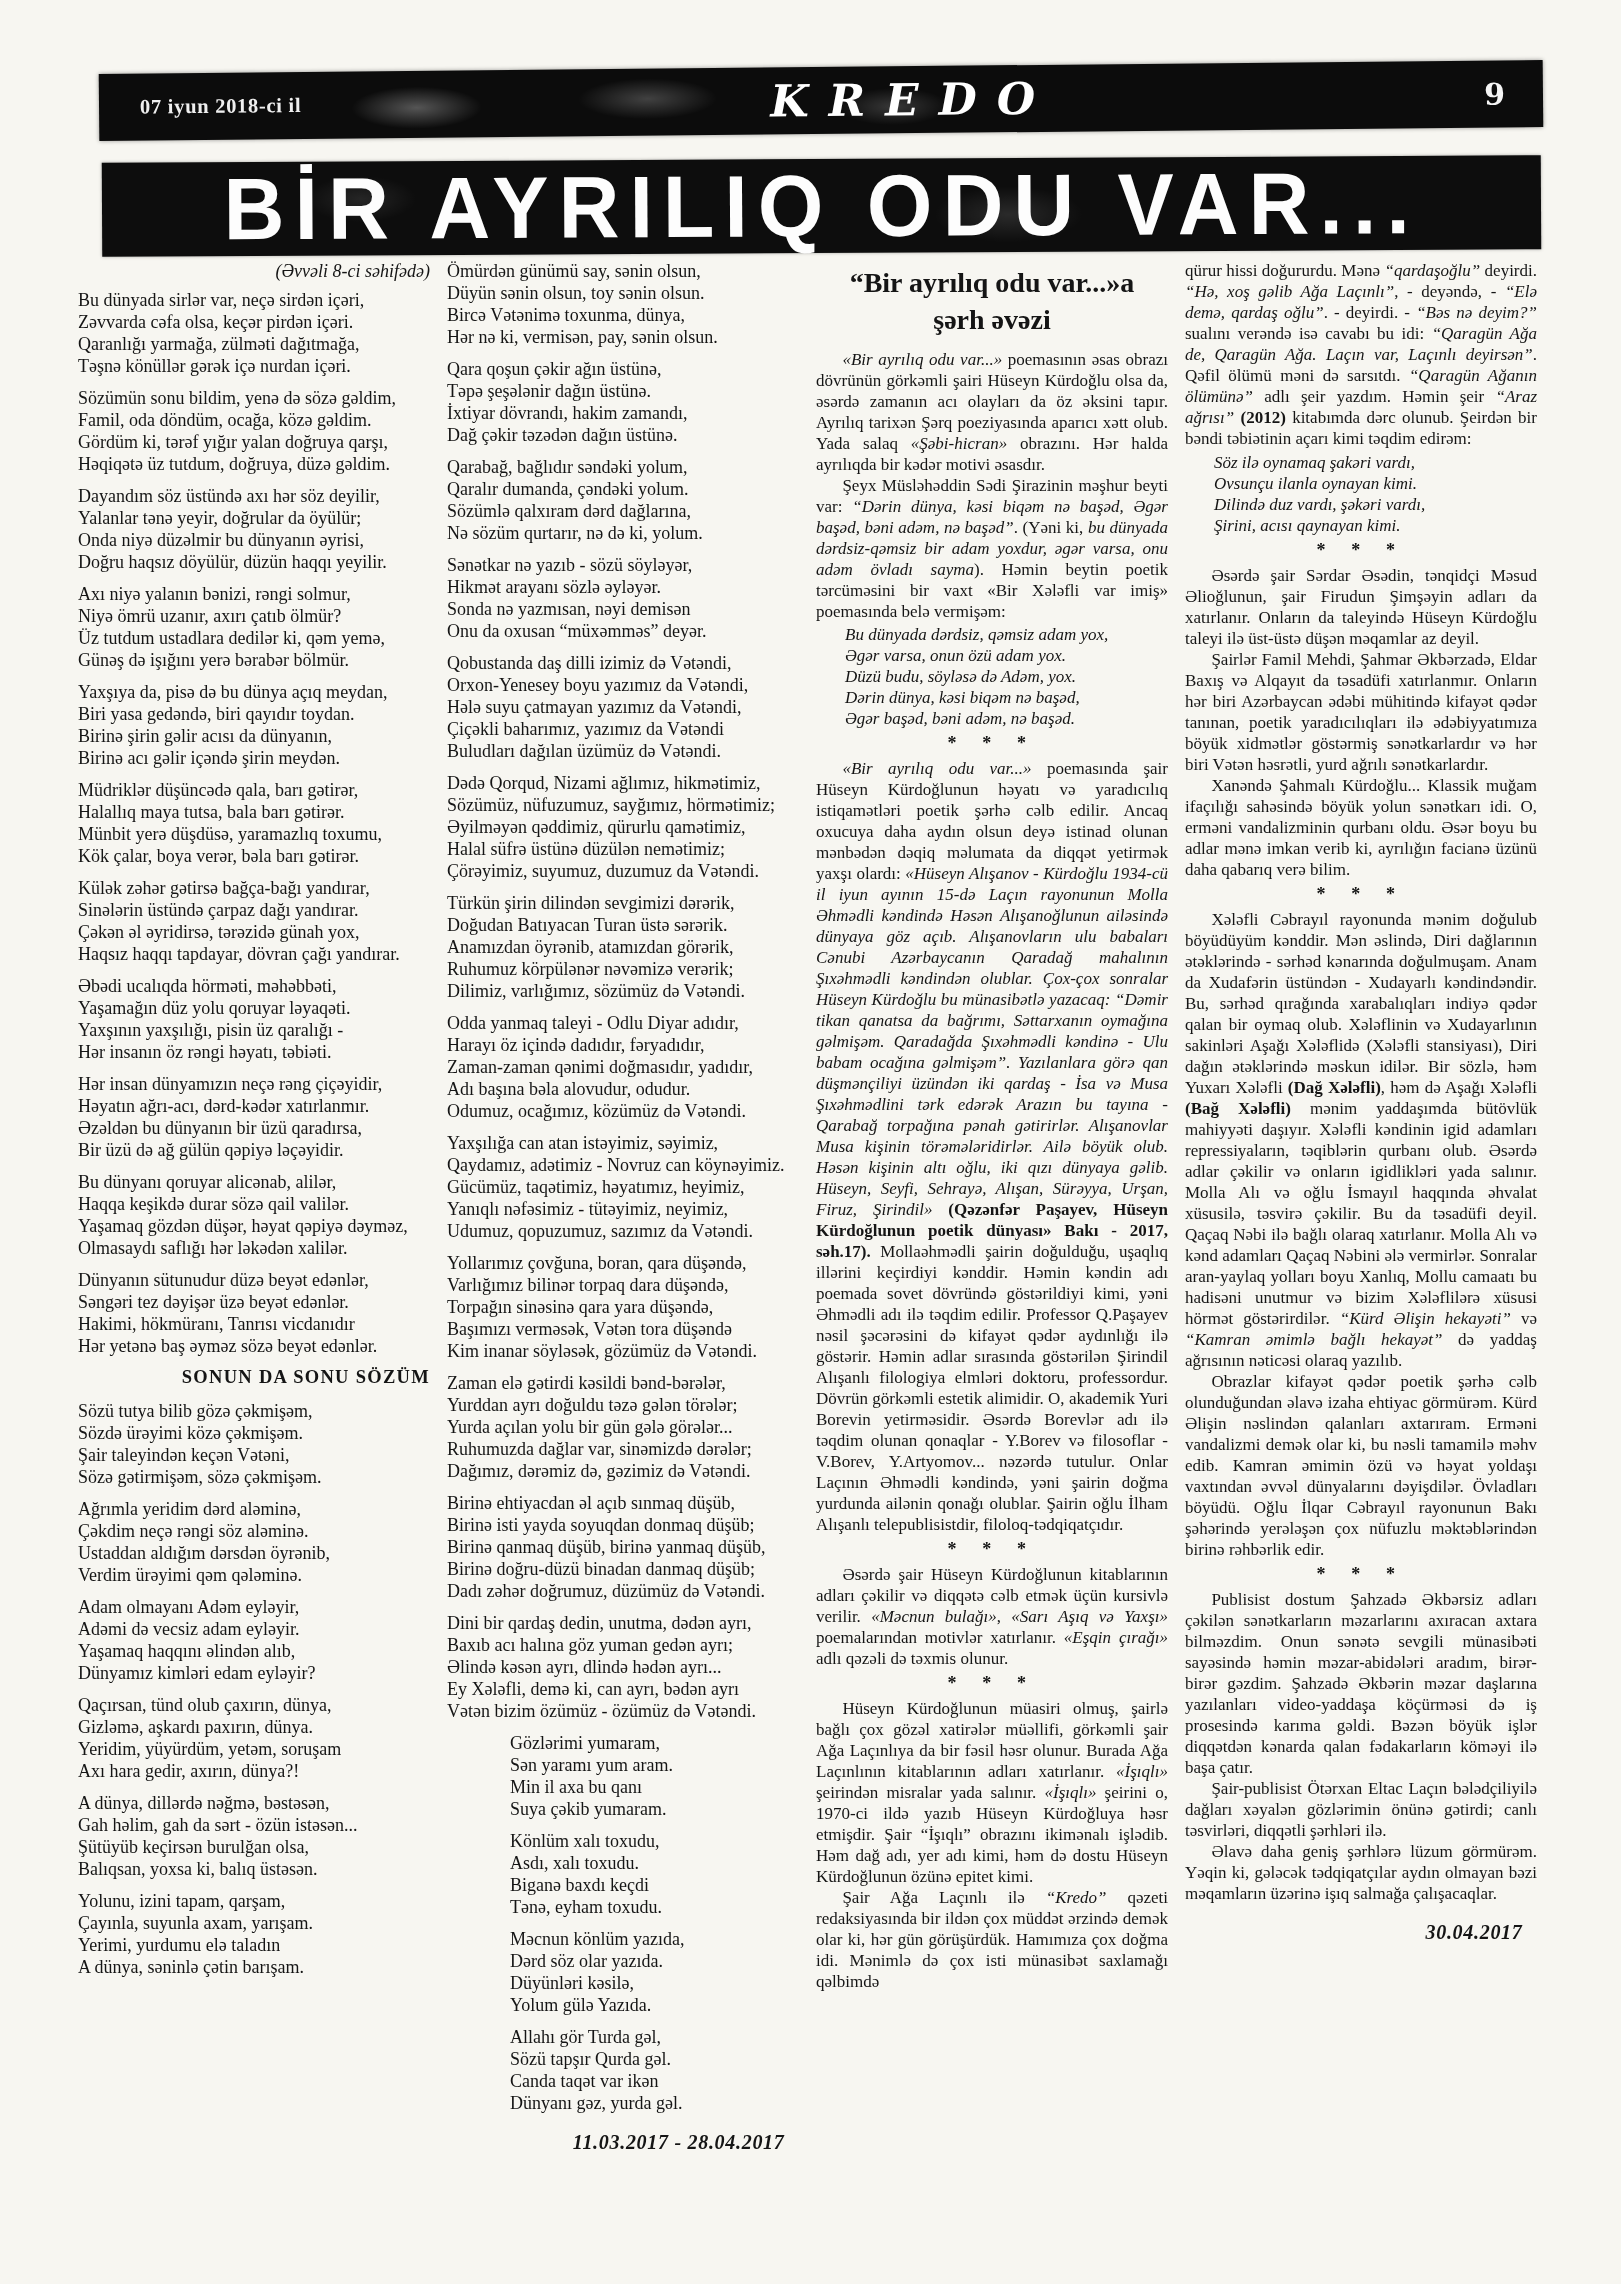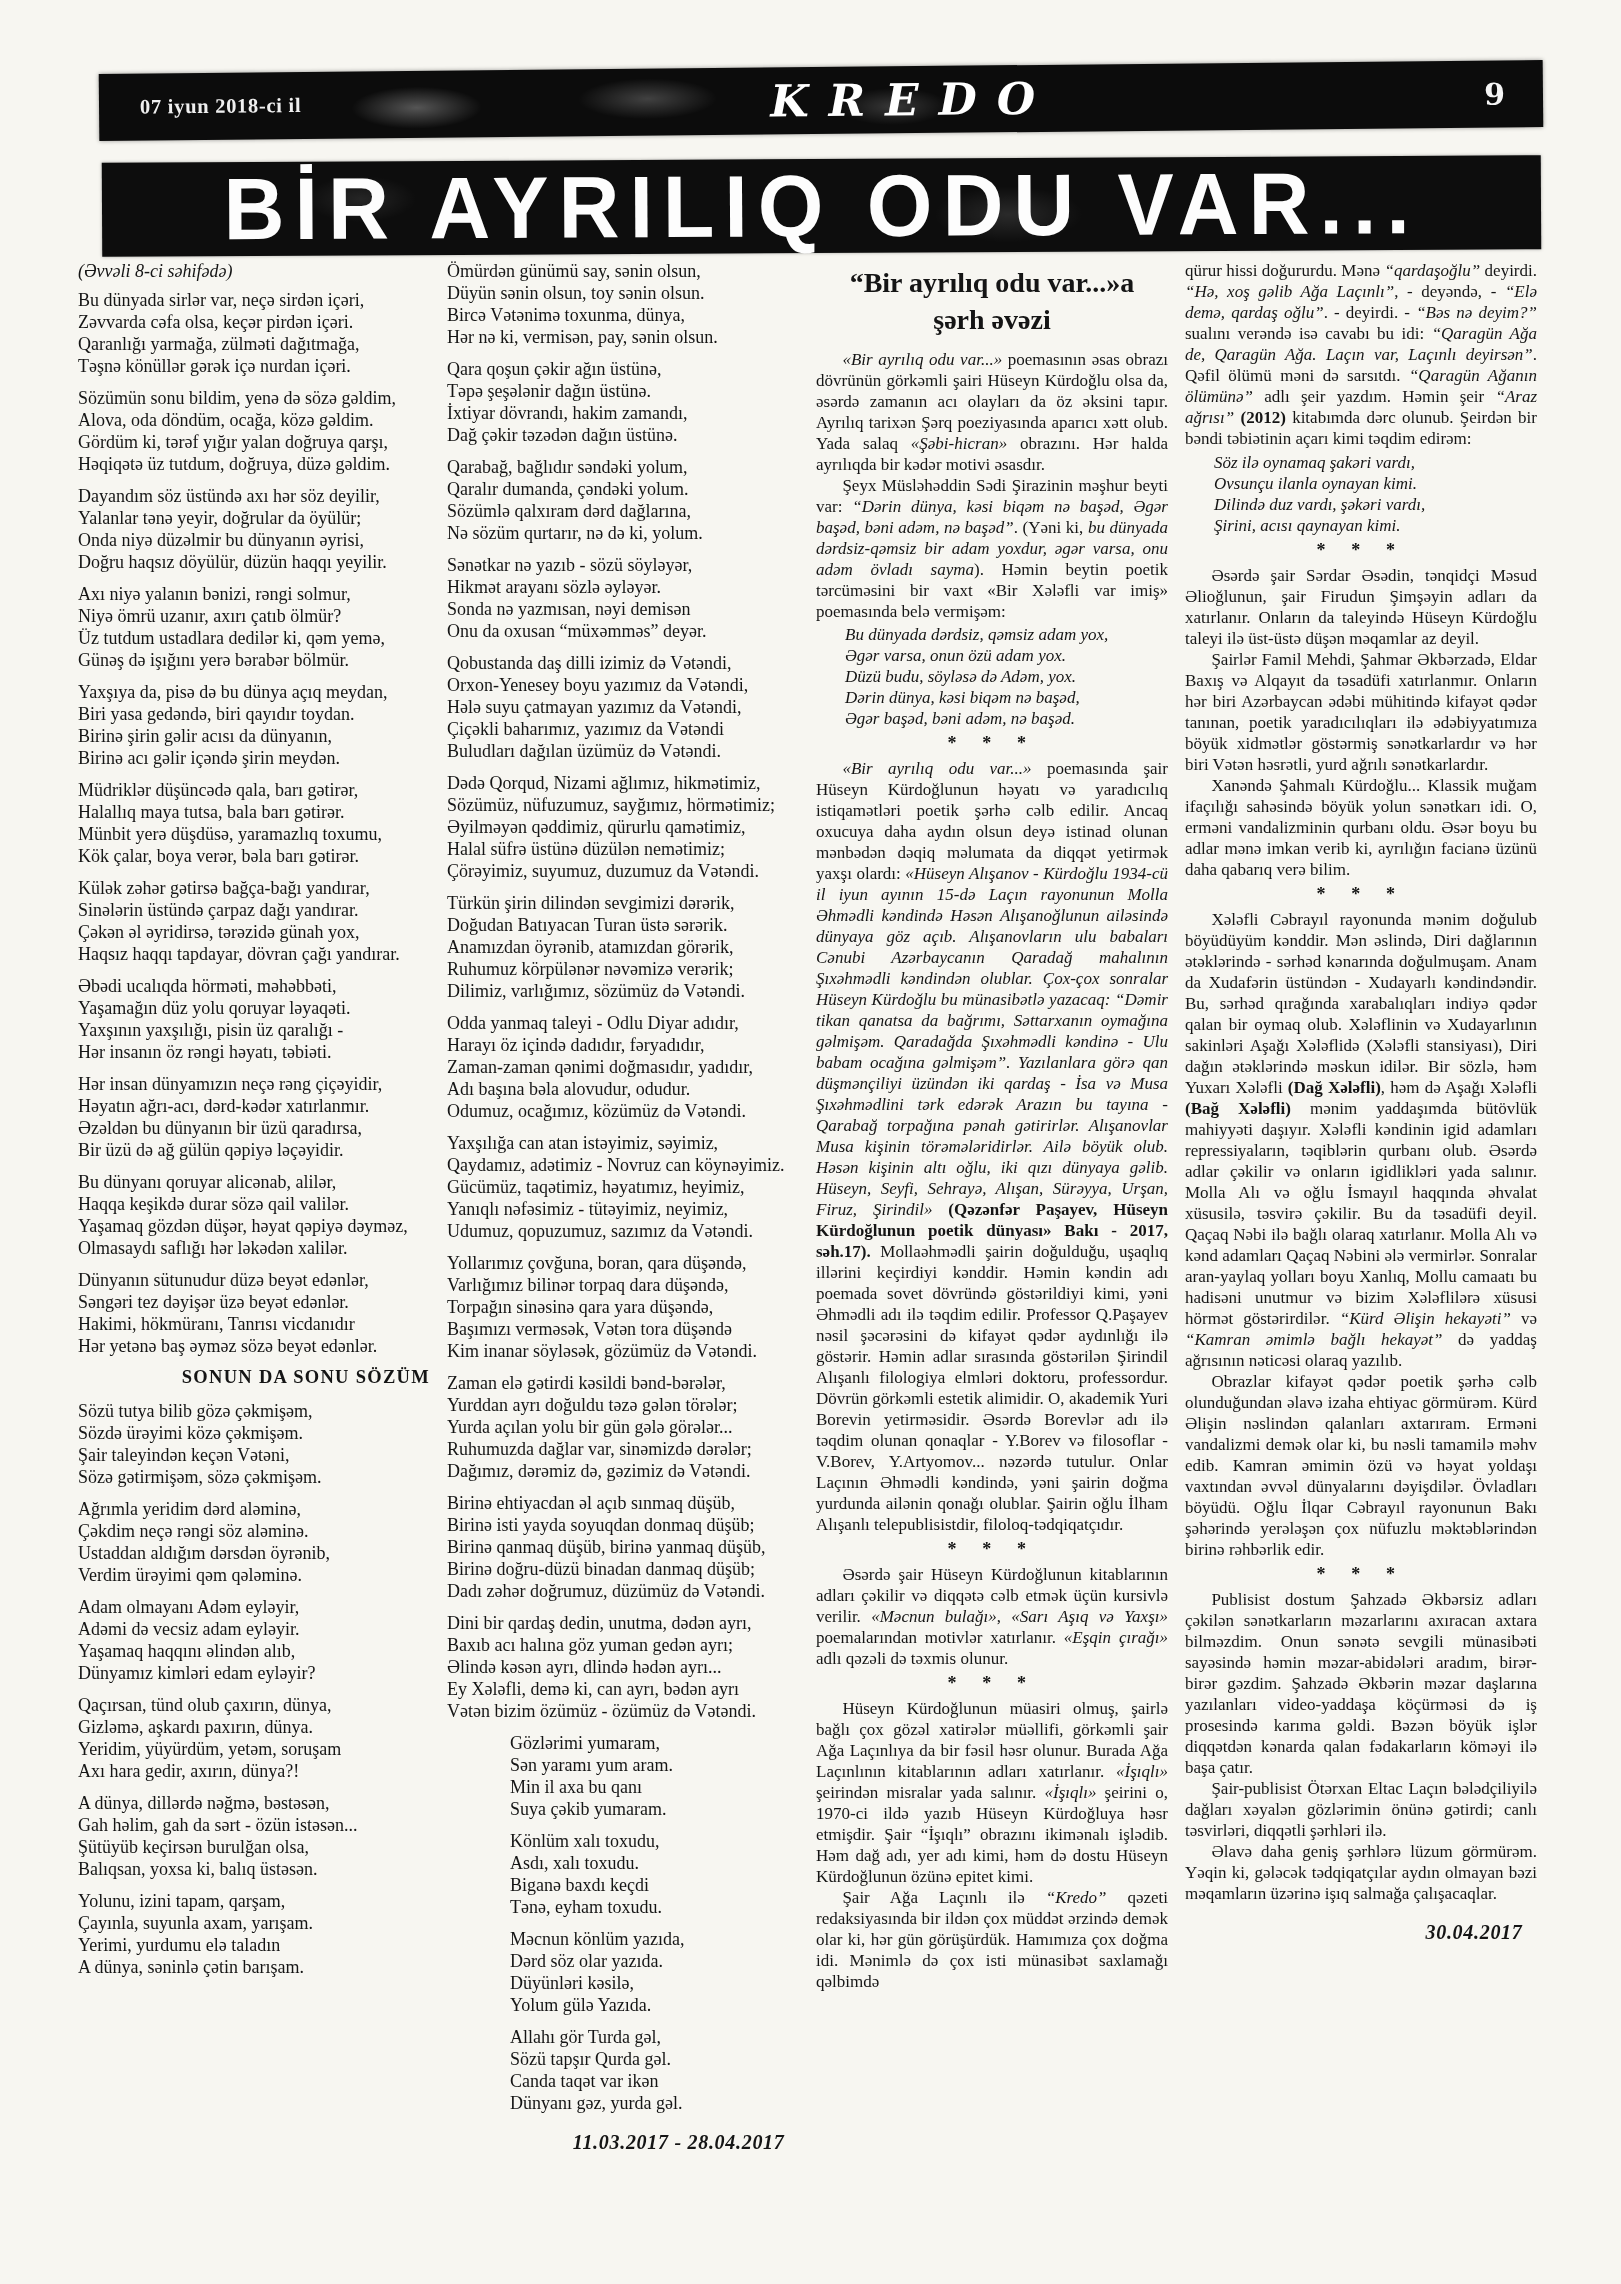--- a/index.html
+++ b/index.html
@@ -52,21 +52,21 @@
     font-weight:900;font-size:78px;letter-spacing:9.3px;white-space:nowrap;
     transform:scale(1.08,1.12);
   }
   
   .cols{
     position:absolute;left:78px;top:260px;width:1474px;height:1996px;
     display:flex;gap:17px;overflow:hidden;
   }
   .col{width:352px;flex:0 0 352px;}
   
-  .note{font-style:italic;text-align:left;font-size:18px;margin:1.3px 0 6.6px 0;}
+  .note{font-style:italic;text-align:right;font-size:18px;margin:1.3px 0 6.6px 0;}
   .stanza{margin:0 0 10px 0;}
   .pline{font-size:18px;line-height:22px;white-space:nowrap;}
   .stanza.center{margin-left:63px;}
   .colhead{
     text-align:right;font-weight:bold;font-size:18.5px;letter-spacing:1.3px;
     margin:10.6px 0 12px 0;white-space:nowrap;
   }
   .dateline{
     font-style:italic;font-weight:bold;font-size:20px;margin-top:17px;
     text-align:right;padding-right:14.5px;letter-spacing:0.7px;
@@ -105,21 +105,21 @@
   <div class="col">
       <div class="note">(Əvvəli 8-ci səhifədə)</div>
       <div class="stanza">
         <div class="pline">Bu dünyada sirlər var, neçə sirdən içəri,</div>
         <div class="pline">Zəvvarda cəfa olsa, keçər pirdən içəri.</div>
         <div class="pline">Qaranlığı yarmağa, zülməti dağıtmağa,</div>
         <div class="pline">Təşnə könüllər gərək içə nurdan içəri.</div>
       </div>
       <div class="stanza">
         <div class="pline">Sözümün sonu bildim, yenə də sözə gəldim,</div>
-        <div class="pline">Alova, oda döndüm, ocağa, közə gəldim.</div>
+        <div class="pline">Famil, oda döndüm, ocağa, közə gəldim.</div>
         <div class="pline">Gördüm ki, tərəf yığır yalan doğruya qarşı,</div>
         <div class="pline">Həqiqətə üz tutdum, doğruya, düzə gəldim.</div>
       </div>
       <div class="stanza">
         <div class="pline">Dayandım söz üstündə axı hər söz deyilir,</div>
         <div class="pline">Yalanlar tənə yeyir, doğrular da öyülür;</div>
         <div class="pline">Onda niyə düzəlmir bu dünyanın əyrisi,</div>
         <div class="pline">Doğru haqsız döyülür, düzün haqqı yeyilir.</div>
       </div>
       <div class="stanza">

